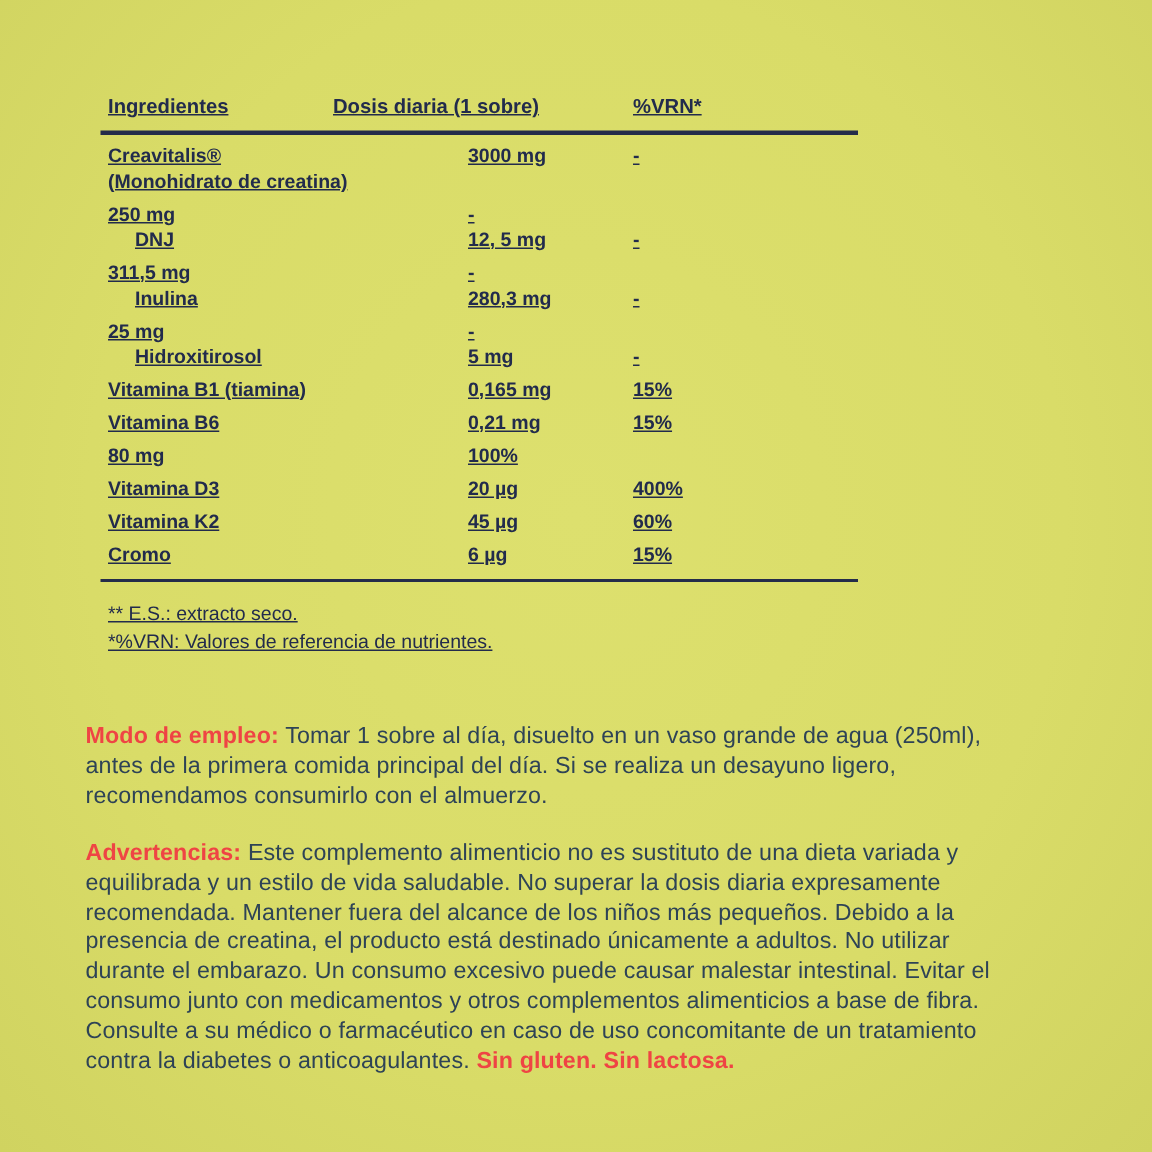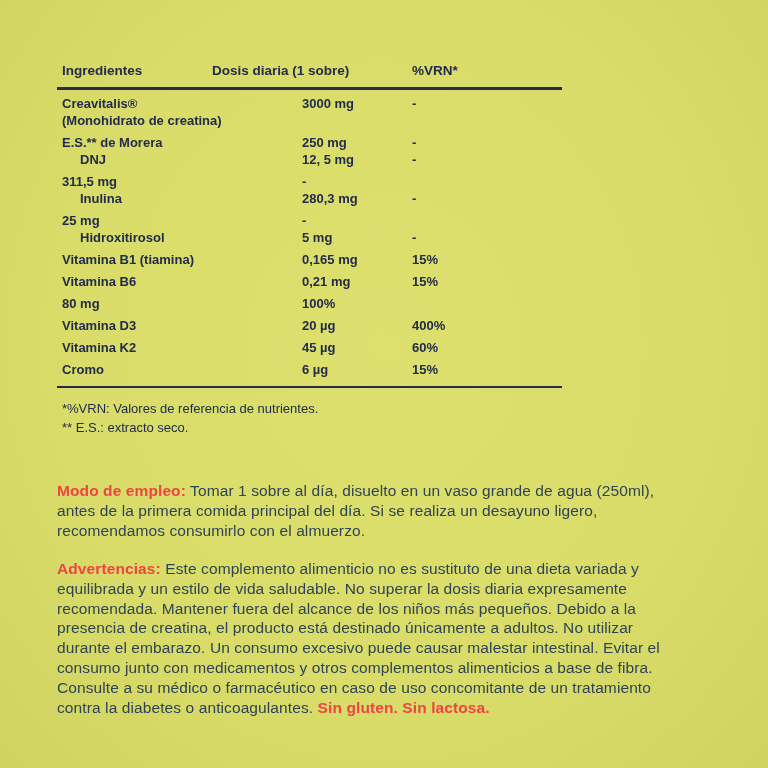--- a/index.html
+++ b/index.html
@@ -2,21 +2,21 @@
 <html><head>
 <meta charset="utf-8">
 <style>
   html,body{margin:0;padding:0;}
   body{
     width:768px;height:768px;position:relative;overflow:hidden;
     background:radial-gradient(ellipse at 50% 45%, #dde06e 0%, #d9dc68 60%, #d0d360 100%);
     font-family:"Liberation Sans", sans-serif;
     -webkit-font-smoothing:antialiased;
   }
-  .tablewrap{position:absolute;left:57px;top:62px;width:505px;color:#222b4c;}
+  .tablewrap{position:absolute;left:67px;top:62px;width:505px;color:#222b4c;text-decoration:underline;}
   .t-row{display:grid;align-items:start;padding-left:5px;
          font-size:13px;font-weight:700;line-height:17px;}
   .t-row > span{white-space:nowrap;}
   .t-body-row{grid-template-columns:240px 110px 136px;}
   .t-head{grid-template-columns:150px 200px 136px;font-size:13.5px;}
   .c-dose,.c-vrn{text-align:left;}
   .rule{height:2.5px;background:#242c4a;margin-top:8px;}
   .rule-bottom{margin-top:8px;}
   .t-row.group{margin-top:5px;}
   .t-row.indent .c-name{padding-left:18px;}
@@ -44,21 +44,20 @@
     <div class="rule"></div>
 
     <div id="tbody">
   <div class="t-row t-body-row group">
     <span class="c-name"><span class="n1">Creavitalis®</span><span class="n2">(Monohidrato de creatina)</span></span>
     <span class="c-dose">3000 mg</span>
     <span class="c-vrn">-</span>
   </div>
 
   <div class="t-row t-body-row group">
-    <span class="c-name"><span class="n1">E.S.** de Morera</span></span>
     <span class="c-dose">250 mg</span>
     <span class="c-vrn">-</span>
   </div>
 
   <div class="t-row t-body-row indent">
     <span class="c-name"><span class="n1">DNJ</span></span>
     <span class="c-dose">12, 5 mg</span>
     <span class="c-vrn">-</span>
   </div>
 
@@ -117,22 +116,22 @@
   <div class="t-row t-body-row group">
     <span class="c-name"><span class="n1">Cromo</span></span>
     <span class="c-dose">6 µg</span>
     <span class="c-vrn">15%</span>
   </div>
 </div>
 
     <div class="rule rule-bottom"></div>
 
     <div class="footnotes">
+      <div>** E.S.: extracto seco.</div>
       <div>*%VRN: Valores de referencia de nutrientes.</div>
-      <div>** E.S.: extracto seco.</div>
     </div>
   </div>
 
   <div class="para" id="modo">
     <b>Modo de empleo:</b>
     <span class="pre">Tomar 1 sobre al día, disuelto en un vaso grande de agua (250ml),
 antes de la primera comida principal del día. Si se realiza un desayuno ligero,
 recomendamos consumirlo con el almuerzo.</span>
   </div>
 

